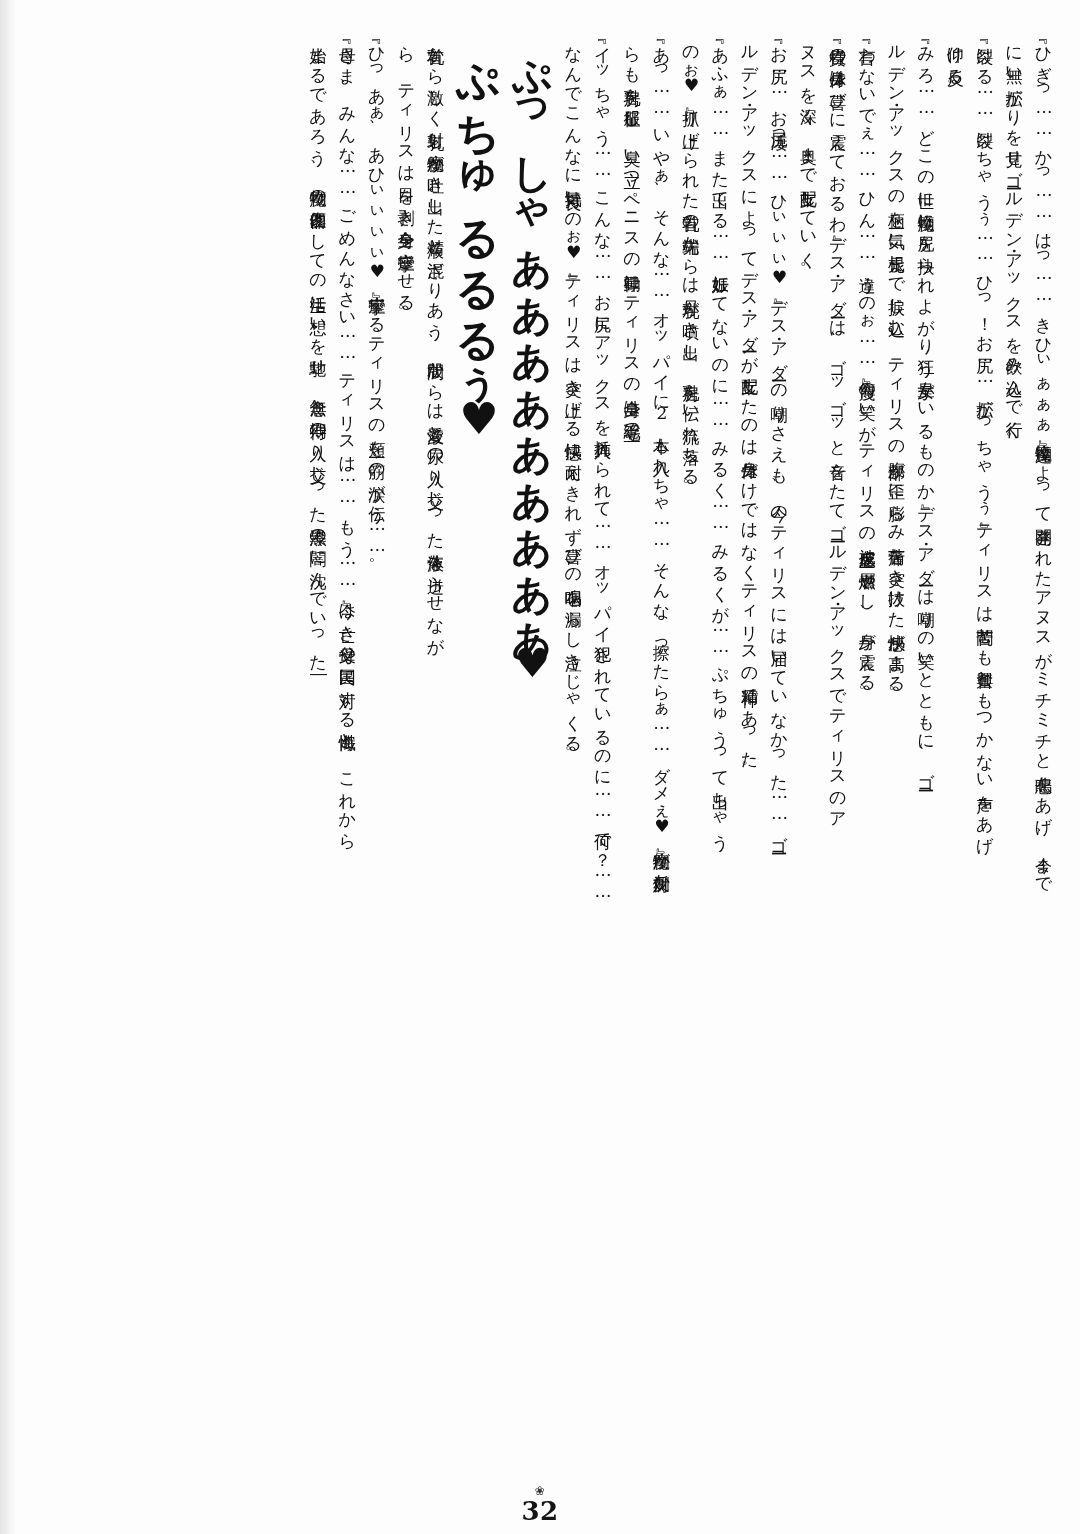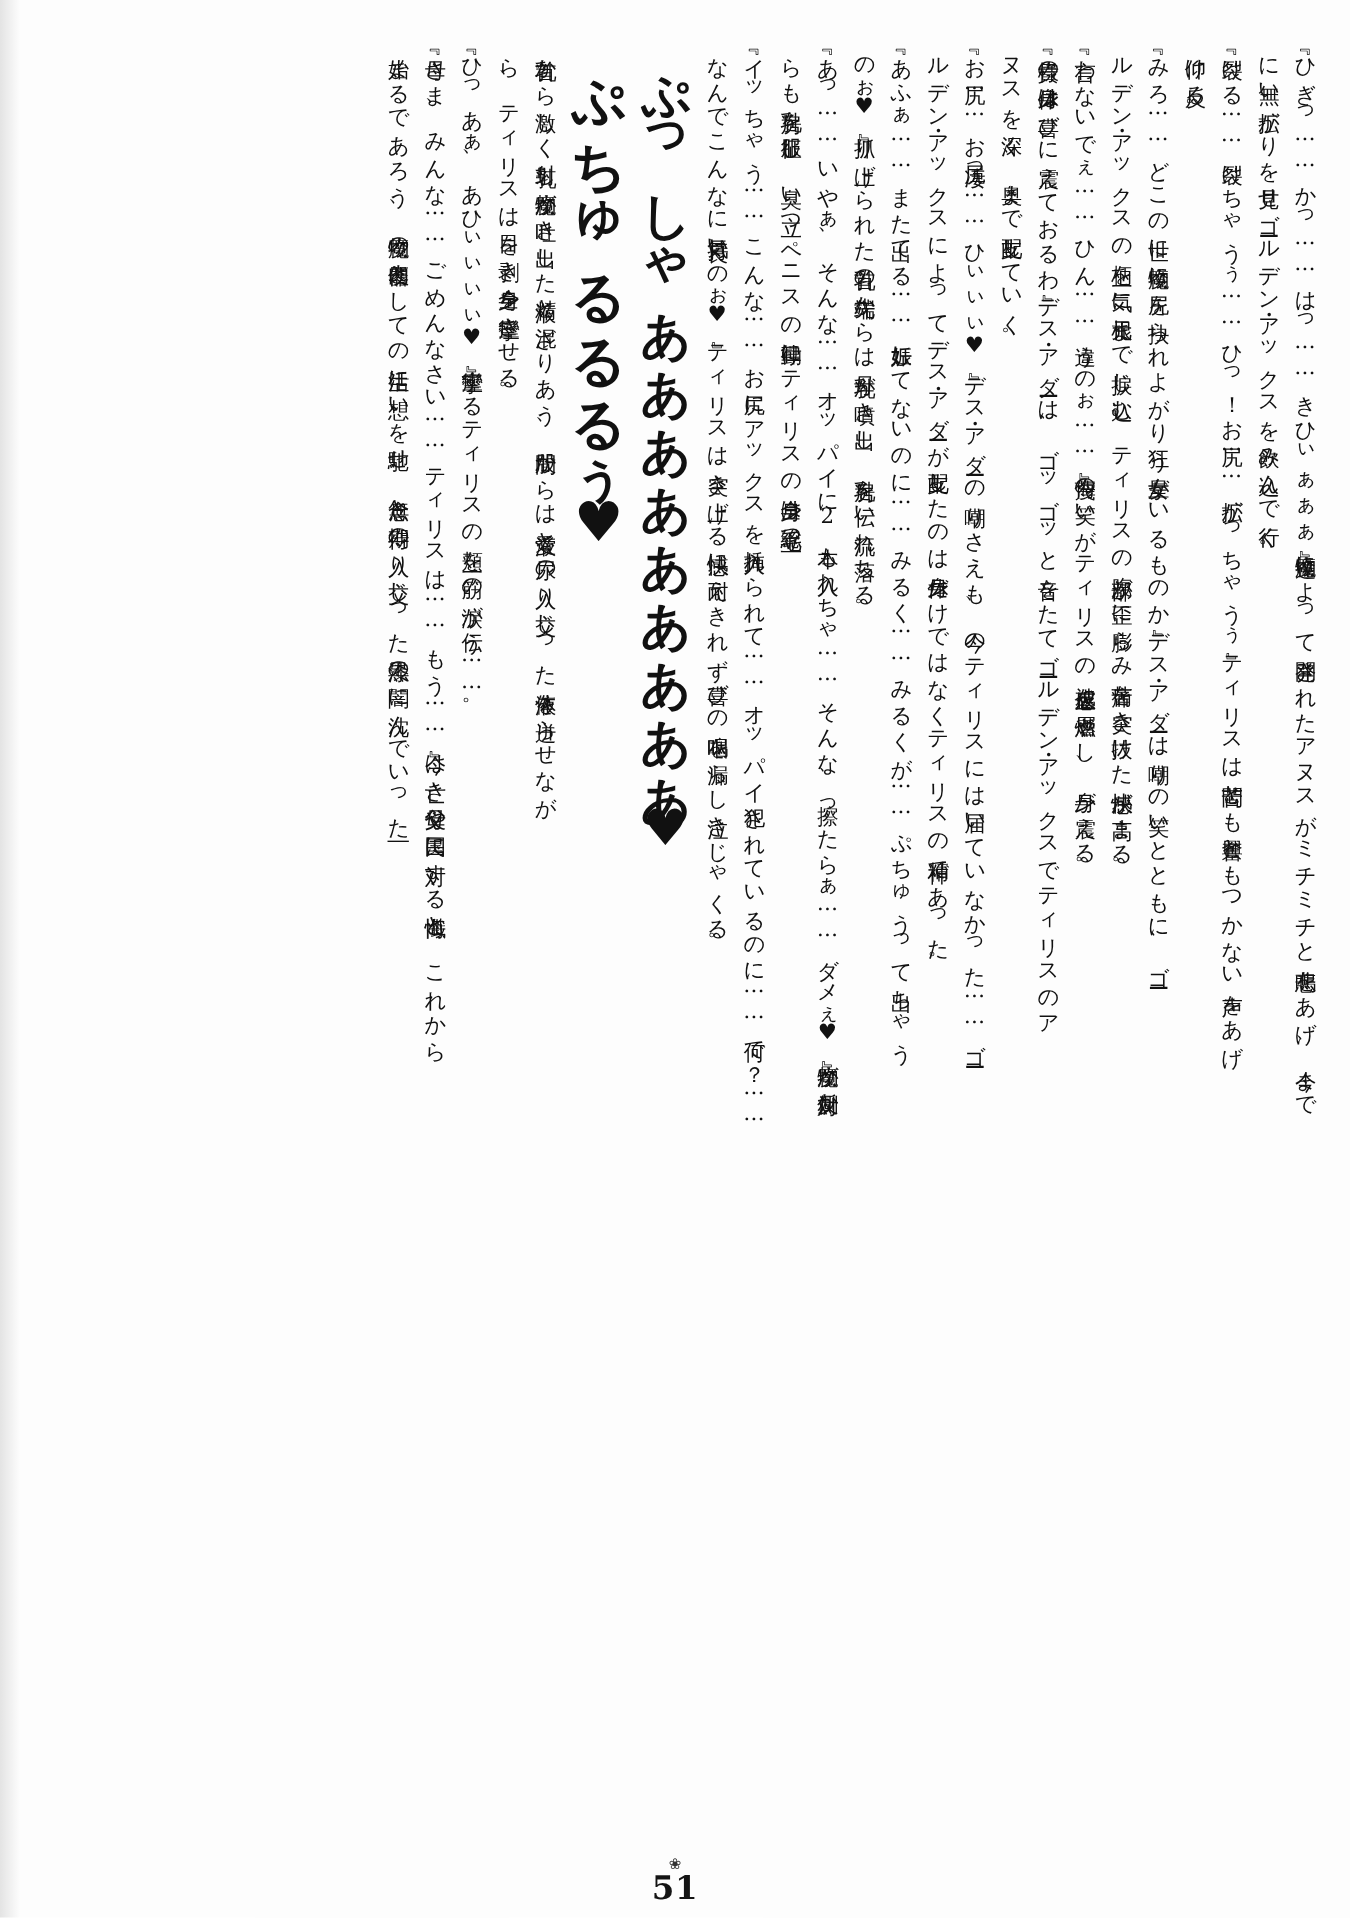--- a/index.html
+++ b/index.html
@@ -130,15 +130,15 @@
     <p class="shout">ぷちゅるるるぅ♥</p>
 
     <p>乳首から激しく射乳し魔物が吐き出した精液と混ざりあう、股間からは愛液と尿の入り交じった液体を迸らせなが</p>
     <p>ら、ティリスは目を剥き全身を痙攣させる。</p>
     <p>『ひっあぁ、あひぃぃぃぃ♥』痙攣するティリスの頬を一筋の涙が伝う……。</p>
     <p>『母さま、みんな……ごめんなさい……ティリスは……もう……』今は亡き父母や国民に対する懺悔と、これから</p>
     <p>始まるであろう、魔物の肉便器としての生活に想いを馳せ、無念と期待の入り交じった漆黒の闇に沈んでいった―</p>
   </div>
 
   <div id="page-ornament">❀</div>
-  <div id="page-number">51</div>
+  <div id="page-number">32</div>
 
 </div>
 
 </body></html>

